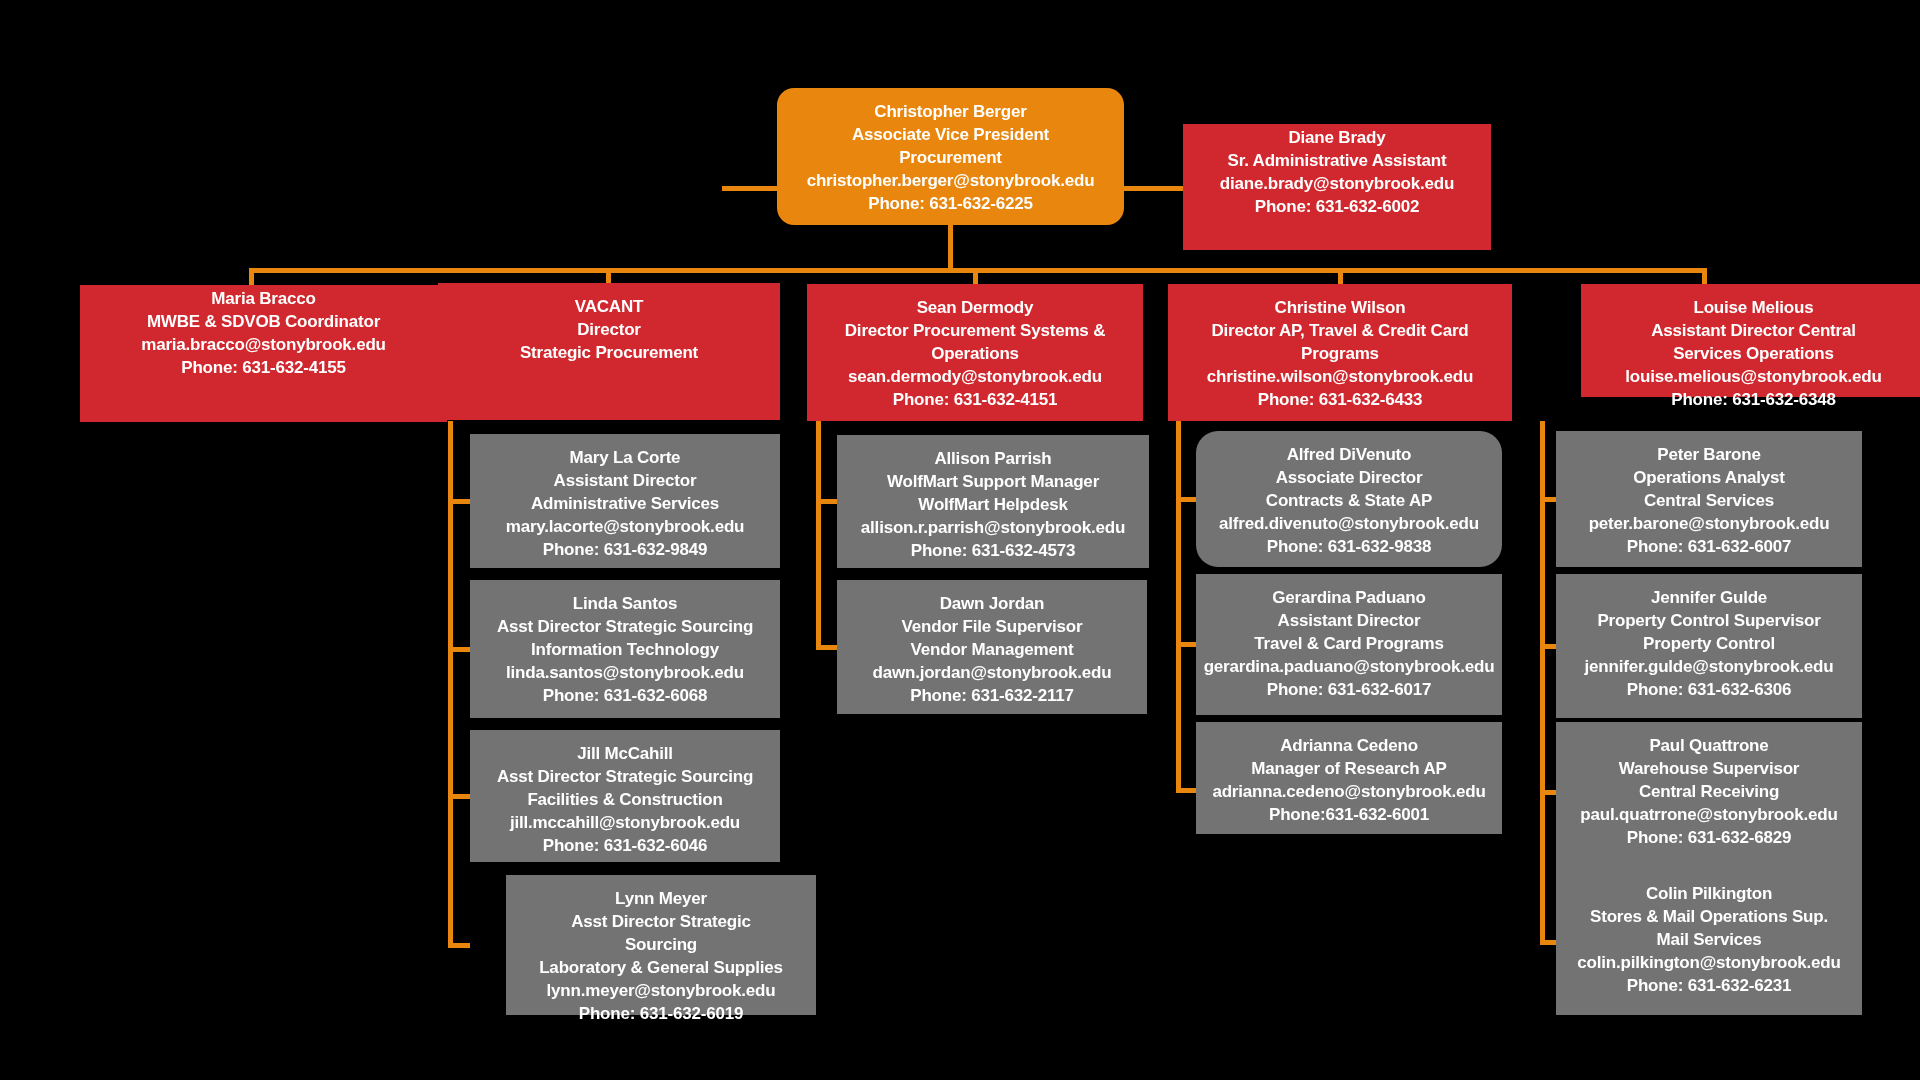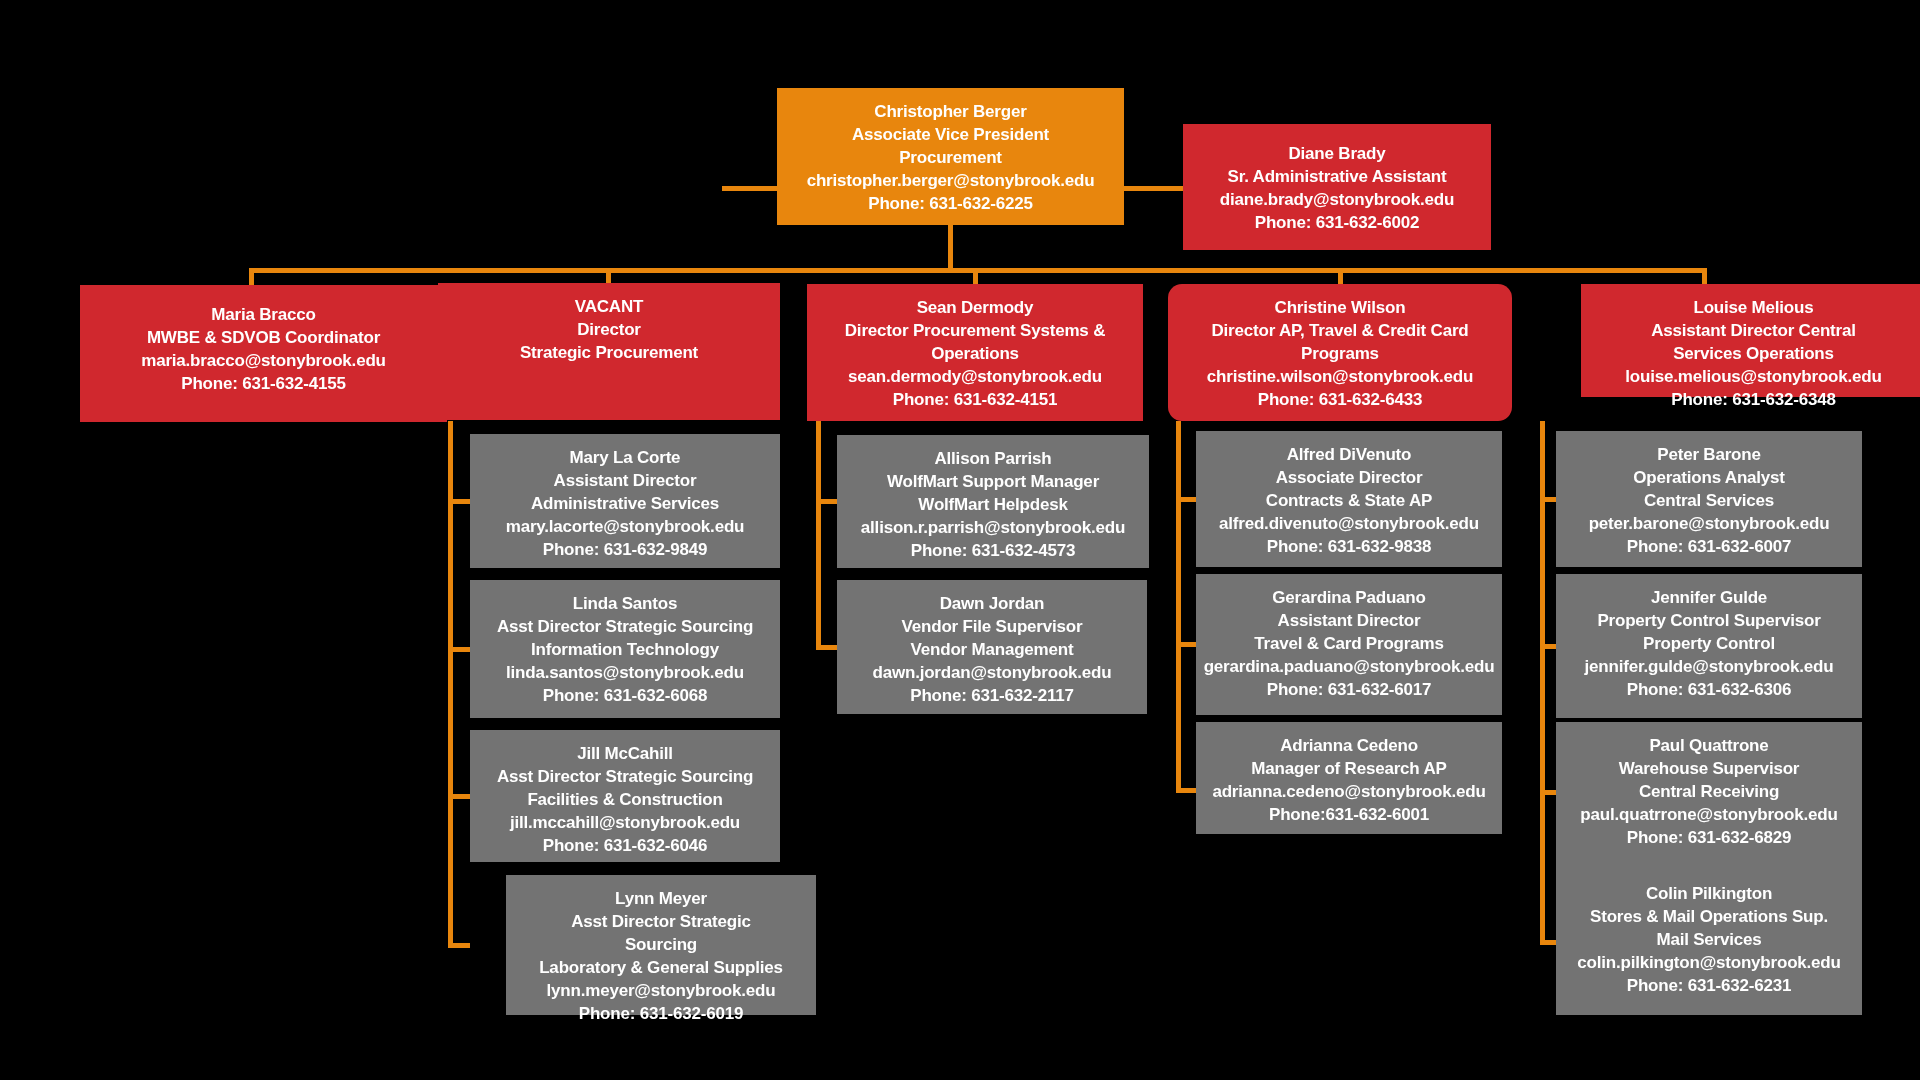--- a/index.html
+++ b/index.html
@@ -25,50 +25,50 @@
     text-align: center;
     padding: 12px 4px 4px 4px;
     font-size: 17px;
     line-height: 23px;
     letter-spacing: -0.2px;
   }
   .box .line { white-space: nowrap; }
   .red    { background: #D0282E; }
   .orange { background: #E8860D; }
   .blue   { background: #737373; }
-  .pt18   { padding-top: 18px; }
+  .pt18   { padding-top: 2px; }
   .conn {
     position: absolute;
     background: #E8860D;
   }
 
   
   #box-samantha { left: 408px;  top: 124px; width: 314px; height: 130px; }
-  #box-berger   { left: 777px;  top: 88px;  width: 347px; height: 137px; }
+  #box-berger   { left: 777px;  top: 88px;  width: 347px; height: 137px; border-radius: 17px; }
   #box-diane    { left: 1183px; top: 124px; width: 308px; height: 126px; }
 
   
   #box-maria     { left: 80px;   top: 285px; width: 367px; height: 137px; }
   #box-vacant    { left: 438px;  top: 283px; width: 342px; height: 137px; }
   #box-sean      { left: 807px;  top: 284px; width: 336px; height: 137px; }
-  #box-christine { left: 1168px; top: 284px; width: 344px; height: 137px; border-radius: 14px; }
+  #box-christine { left: 1168px; top: 284px; width: 344px; height: 137px; }
   #box-louise    { left: 1581px; top: 284px; width: 345px; height: 113px; }
 
   
   #box-mary  { left: 470px; top: 434px; width: 310px; height: 134px; }
   #box-linda { left: 470px; top: 580px; width: 310px; height: 138px; }
   #box-jill  { left: 470px; top: 730px; width: 310px; height: 132px; }
   #box-lynn  { left: 470px; top: 875px; width: 310px; height: 140px; margin-left: 36px; }
 
   
   #box-allison { left: 837px; top: 435px; width: 312px; height: 133px; }
   #box-dawn    { left: 837px; top: 580px; width: 310px; height: 134px; }
 
   
-  #box-alfred    { left: 1196px; top: 431px; width: 306px; height: 136px; }
+  #box-alfred    { left: 1196px; top: 431px; width: 306px; height: 136px; border-radius: 22px; }
   #box-gerardina { left: 1196px; top: 574px; width: 306px; height: 141px; }
   #box-adrianna  { left: 1196px; top: 722px; width: 306px; height: 112px; }
 
   
   #box-peter    { left: 1556px; top: 431px; width: 306px; height: 136px; }
   #box-jennifer { left: 1556px; top: 574px; width: 306px; height: 144px; }
   #box-paul     { left: 1556px; top: 722px; width: 306px; height: 164px; }
   #box-colin    { left: 1556px; top: 870px; width: 306px; height: 145px; }
 
   

